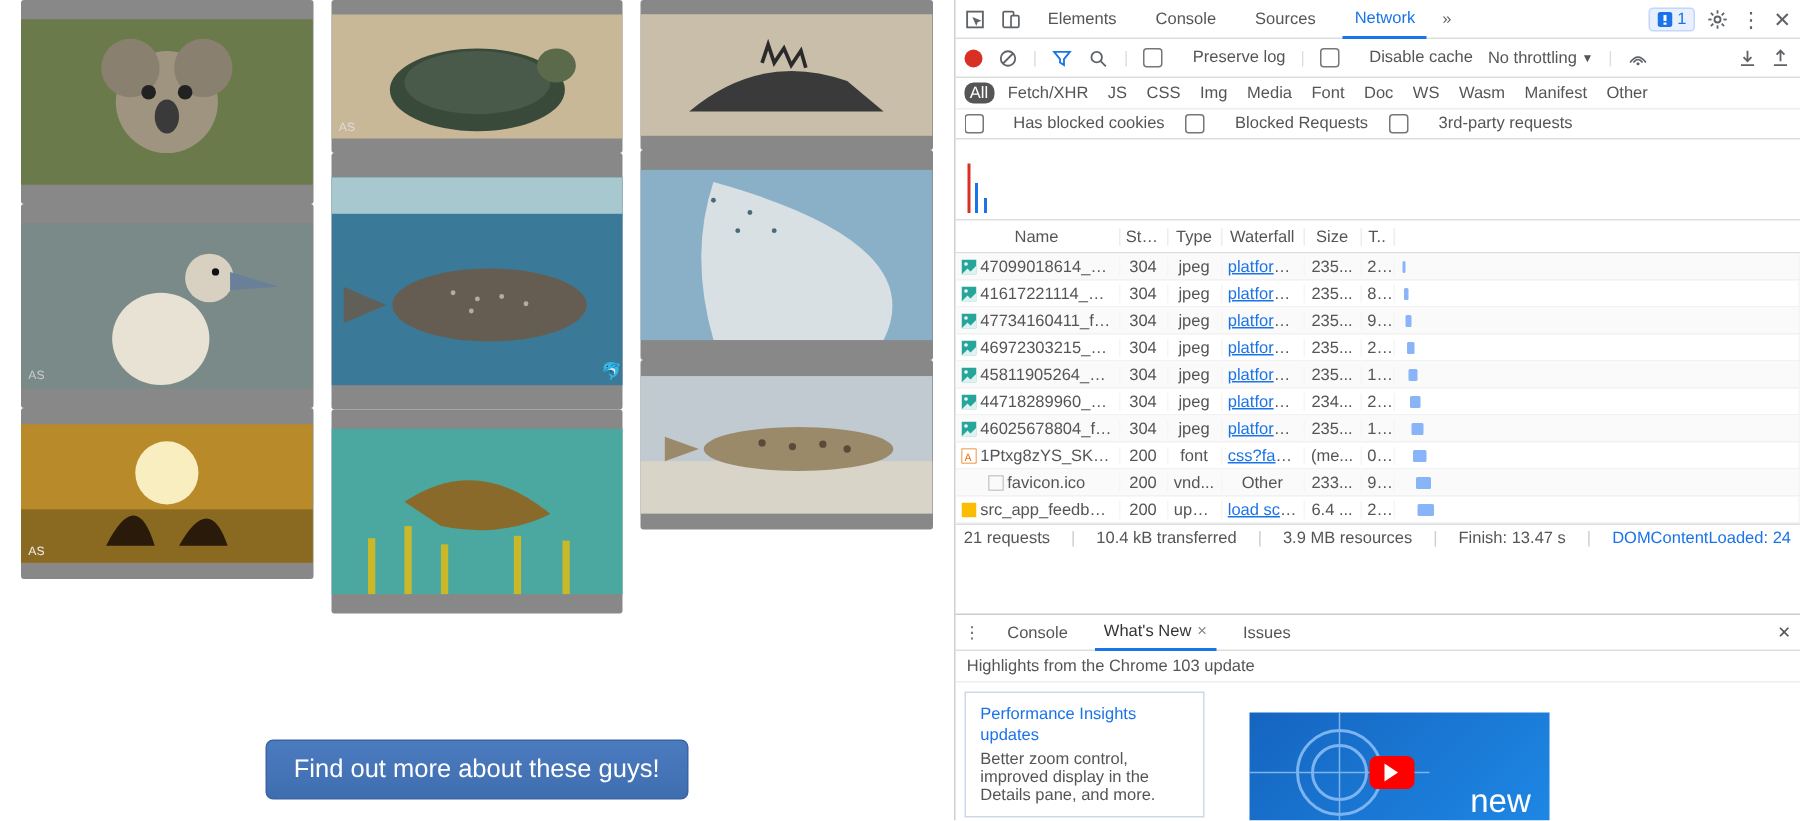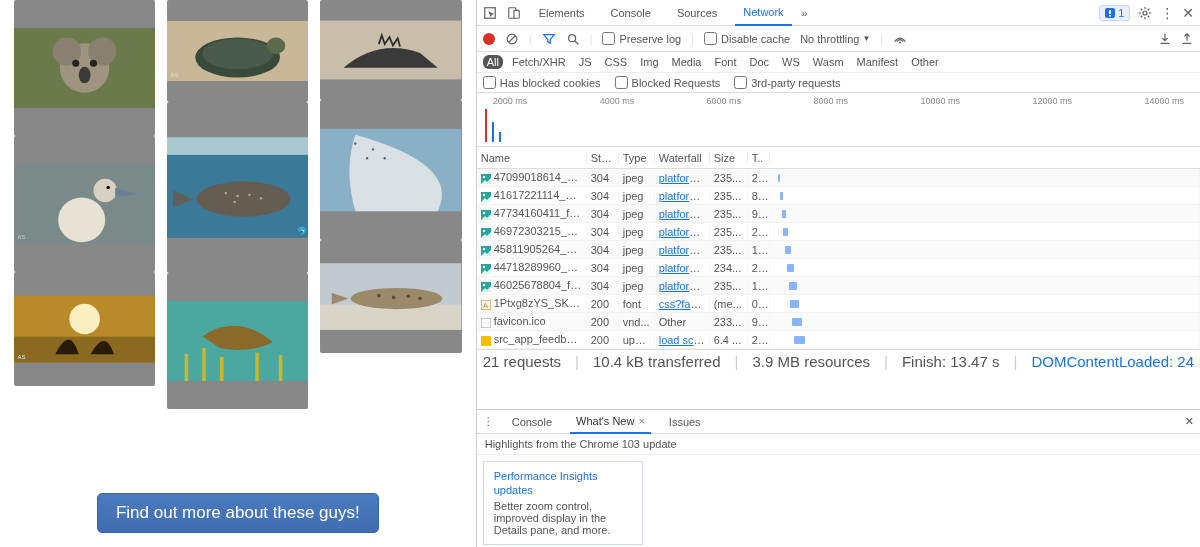--- a/index.html
+++ b/index.html
@@ -21,50 +21,50 @@
 .dt-tabrow { height: 26px; }
 .dt-tab { padding: 0 8px; height: 26px; display: flex; align-items: center; cursor: pointer; color: #555; }
 .dt-tab.active { color: #1a73e8; border-bottom: 2px solid #1a73e8; }
 .dt-ico { width: 14px; height: 14px; display: inline-block; }
 .dt-right { margin-left: auto; display: flex; gap: 8px; align-items: center; }
 .errbadge { display: flex; align-items: center; gap: 3px; background: #e8f0fe; border: 1px solid #c2d7fb; color: #1a73e8; padding: 0 5px; border-radius: 3px; height: 16px; }
 
 .toolbar2 { height: 26px; }
 .rec-dot { width: 12px; height: 12px; background: #d93025; border-radius: 50%; }
 .clear-ico, .filter-ico, .search-ico { color: #5f6368; }
-.chk { display: flex; align-items: center; gap: 4px; }
+.chk { display: flex; gap: 20px; }
 .chk input { margin: 0; }
 .throttle { display: flex; align-items: center; gap: 3px; }
 
 .filter-input { width: 116px; height: 18px; border: 1px solid #1a73e8; padding: 0 4px; font-size: 11px; }
 .type-chip { padding: 1px 4px; cursor: pointer; }
 .type-chip.active { background: #555; color: #fff; border-radius: 6px; }
 .types-row { display: flex; flex-wrap: wrap; gap: 5px; padding: 3px 6px; border-bottom: 1px solid #eee; align-items: center; }
 
 .checks-row { display: flex; gap: 14px; padding: 3px 6px; border-bottom: 1px solid #ddd; }
 
 .timeline { height: 54px; border-bottom: 1px solid #ddd; position: relative; padding-top: 3px; }
 .tl-ticks { display: flex; justify-content: space-between; font-size: 9px; color: #888; padding: 0 16px; }
 .tl-plot { position: absolute; left: 8px; right: 4px; top: 16px; bottom: 4px; }
 .tl-plot .bar { position: absolute; bottom: 0; width: 2px; background: #1a73e8; }
 .tl-plot .redline { position: absolute; bottom: 0; top: 0; width: 2px; background: #d93025; left: 0; }
 
 
-.net-table { flex: 1; overflow: hidden; display: flex; flex-direction: column; }
+.net-table { flex: 1; overflow: hidden; display: flex; flex-direction: column; text-align: center; }
 .net-head, .net-row { display: grid; grid-template-columns: 110px 32px 36px 55px 38px 22px 1fr; align-items: center; font-size: 11px; }
 .net-head { border-bottom: 1px solid #ddd; color: #555; height: 22px; }
 .net-head > div { padding: 0 4px; border-right: 1px solid #eee; white-space: nowrap; overflow: hidden; text-overflow: ellipsis; }
 .net-row { height: 18px; border-bottom: 1px solid #f2f2f2; }
 .net-row > div { padding: 0 4px; white-space: nowrap; overflow: hidden; text-overflow: ellipsis; border-right: 1px solid #f5f5f5; }
 .net-row:nth-child(odd) { background: #fafafa; }
 .initiator { color: #1a73e8; text-decoration: underline; cursor: pointer; }
 .fileico { width: 10px; height: 10px; display: inline-block; margin-right: 3px; vertical-align: middle; }
 .water { position: relative; height: 100%; }
 .water .wbar { position: absolute; height: 8px; top: 5px; background: #8ab4f8; border-radius: 1px; }
-.net-summary { border-top: 1px solid #ddd; padding: 3px 6px; display: flex; gap: 14px; font-size: 15px; color: #555; white-space: nowrap; overflow: hidden; }
+.net-summary { border-top: 1px solid #ddd; padding: 3px 6px; display: flex; gap: 14px; font-size: 11px; color: #555; white-space: nowrap; overflow: hidden; }
 .dcl { color: #1a73e8; }
 
 
 .drawer { border-top: 1px solid #ccc; display: flex; flex-direction: column; height: 138px; }
 .drawer-tabs { display: flex; align-items: center; height: 24px; border-bottom: 1px solid #ddd; padding: 0 6px; gap: 12px; }
 .drawer-tab { padding: 0 6px; height: 24px; display: flex; align-items: center; cursor: pointer; }
 .drawer-tab.active { border-bottom: 2px solid #1a73e8; color: #333; }
 .drawer-close { margin-left: auto; cursor: pointer; }
 .drawer-body { padding: 6px; font-size: 11px; color: #555; flex: 1; overflow: hidden; display: flex; gap: 30px; }
 .whatsnew-card { border: 1px solid #cfd8ea; padding: 8px 10px; width: 160px; font-size: 11px; }
@@ -308,29 +308,20 @@
         <input type="checkbox" style="">
         <span>Blocked Requests</span>
       </label>
     <label class="chk">
         <input type="checkbox" style="">
         <span>3rd-party requests</span>
       </label>
   </div>
 
   <div class="timeline">
-    <div class="tl-ticks">
-      <span>2000 ms</span>
-        <span>4000 ms</span>
-        <span>6000 ms</span>
-        <span>8000 ms</span>
-        <span>10000 ms</span>
-        <span>12000 ms</span>
-        <span>14000 ms</span>
-    </div>
     <div class="tl-plot">
       <div class="redline"></div>
       <div class="bar" style="left:1%;height:60%"></div>
       <div class="bar" style="left:2%;height:30%"></div>
     </div>
   </div>
 
   <div class="net-table">
     <div class="net-head">
       <div>Name</div>
@@ -514,15 +505,27 @@
     <div style="padding:4px 8px;border-bottom:1px solid #eee">Highlights from the Chrome 103 update</div>
     <div class="drawer-body">
       <div>
         <div class="whatsnew-card">
           <span class="link">Performance Insights</span>
           <span class="link">updates</span>
           <div style="color:#555;margin-top:4px">Better zoom control, improved display in the Details pane, and more.</div>
         </div>
 
       </div>
+      <div>
+        <div class="promo">
+          <svg width="200" height="80" style="position:absolute;inset:0">
+              <circle cx="60" cy="40" r="28" fill="none" stroke="#7cb4f0" stroke-width="2"></circle>
+              <circle cx="60" cy="40" r="18" fill="none" stroke="#7cb4f0" stroke-width="2"></circle>
+              <line x1="60" y1="0" x2="60" y2="80" stroke="#7cb4f0"></line>
+              <line x1="0" y1="40" x2="120" y2="40" stroke="#7cb4f0"></line>
+            </svg>
+          <div class="play"></div>
+          <span style="position:absolute;right:12px;bottom:8px">new</span>
+        </div>
+      </div>
     </div>
   </div>
 </div>
 
 </body></html>

